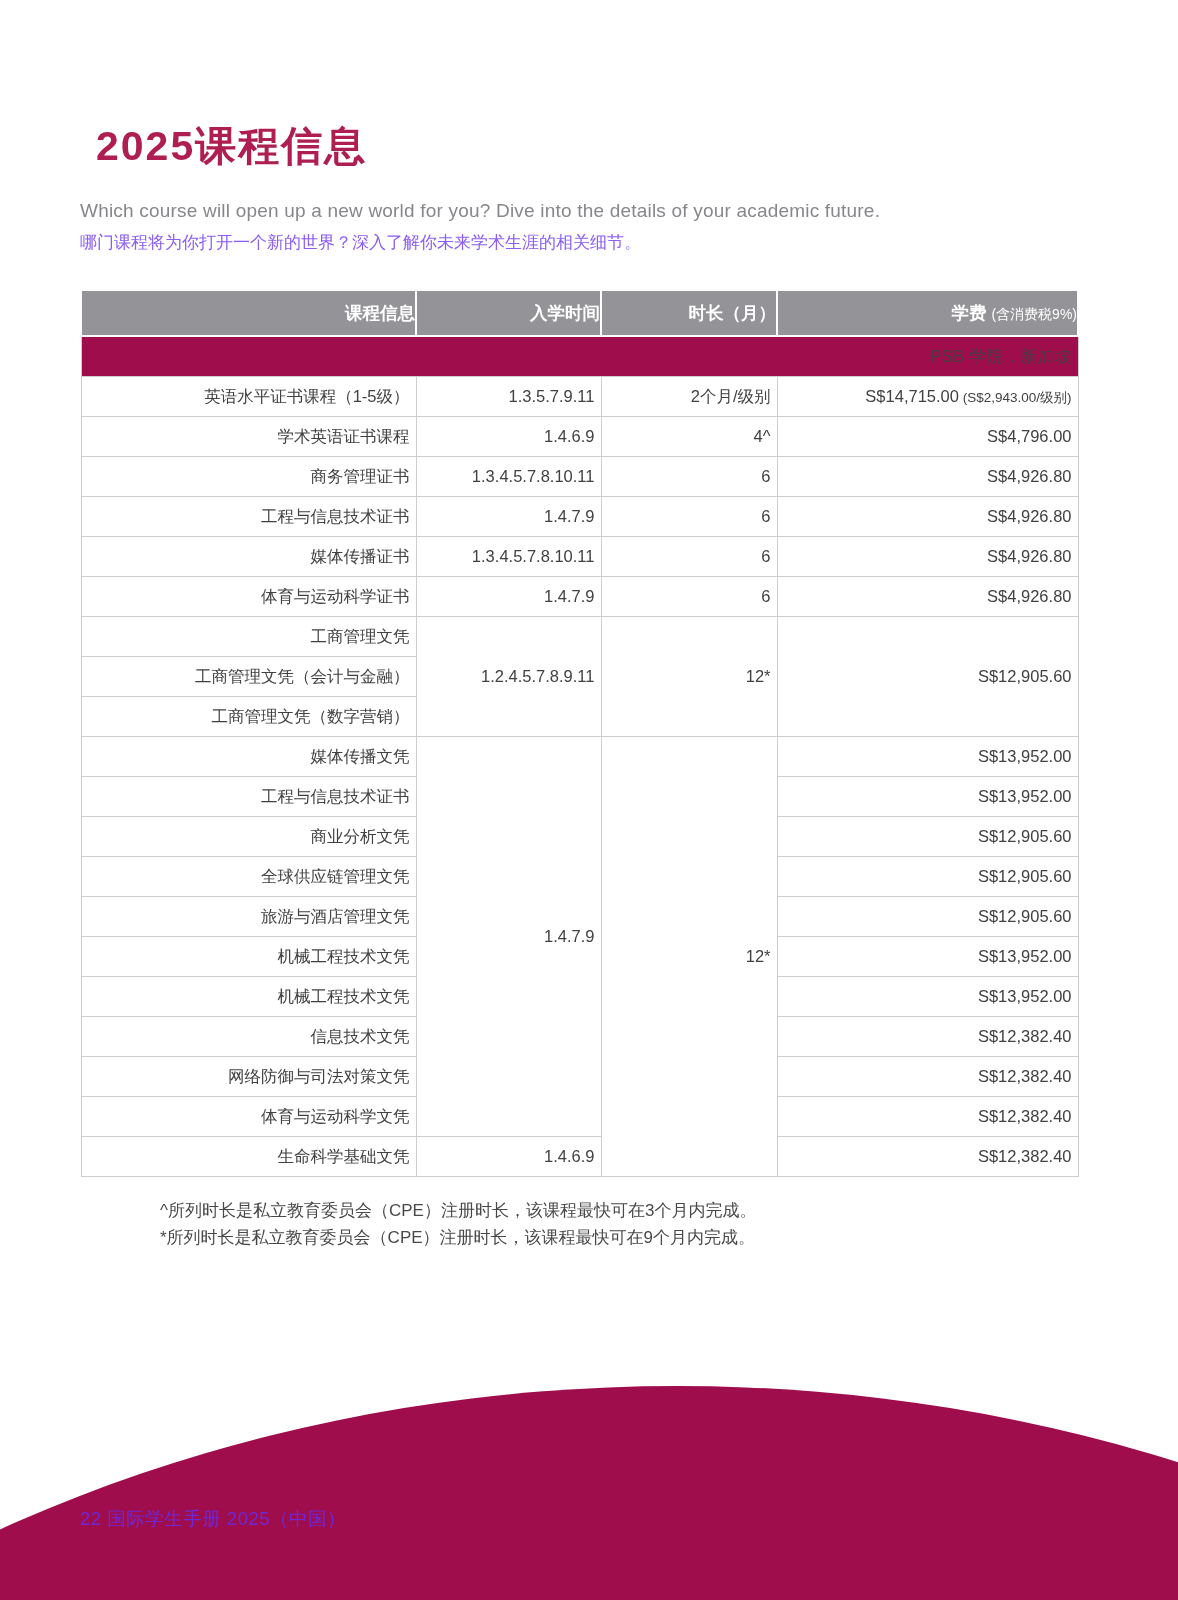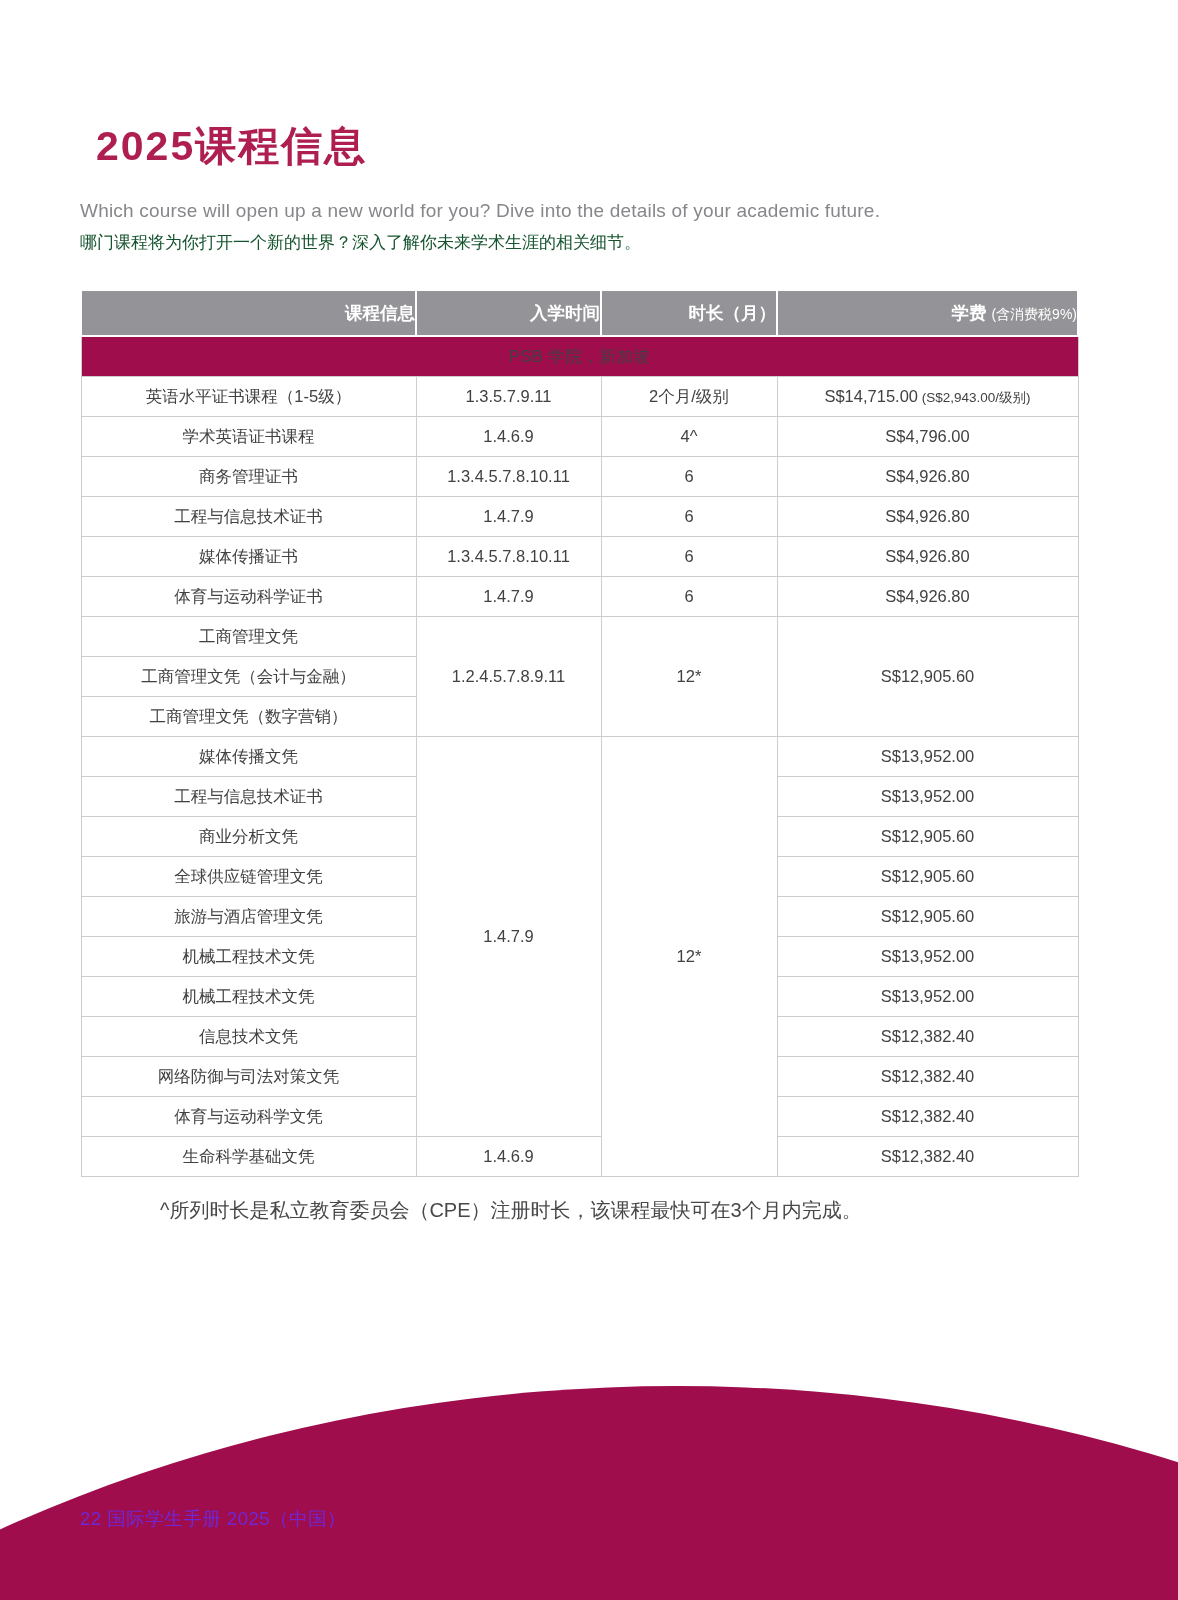--- a/index.html
+++ b/index.html
@@ -27,21 +27,21 @@
   }
   .sub-en {
     margin: 26px 0 0 0;
     font-size: 19px;
     color: #87878B;
     letter-spacing: 0.2px;
   }
   .sub-zh {
     margin: 9px 0 0 0;
     font-size: 17px;
-    color: #14532d;
+    color: #8b5cf6;
   }
   table.course-table {
     margin-top: 35px;
     border-collapse: collapse;
     table-layout: fixed;
     width: 997px;
   }
   .course-table th {
     background: #949498;
     color: #ffffff;
@@ -65,32 +65,32 @@
     text-align: center;
     vertical-align: middle;
     letter-spacing: 0.5px;
     border: 2px solid #ffffff;
     padding: 0;
   }
   .course-table tbody td {
     border: 1px solid #CDCDCF;
     height: 39px;
     padding: 0 6px;
-    text-align: center;
+    text-align: right;
     vertical-align: middle;
     font-size: 16.5px;
     color: #414143;
   }
   .fee-sub {
     font-size: 13.5px;
     color: #414143;
   }
   .footnote {
     margin: 0 0 0 80px;
-    font-size: 20px;
+    font-size: 17px;
     line-height: 27px;
     color: #48484A;
   }
   .footnote-block {
     margin-top: 20px;
   }
   .footer-curve {
     position: absolute;
     left: -723px;
     top: 1386px;
@@ -234,18 +234,19 @@
           <tr>
             <td>生命科学基础文凭</td>
             <td>1.4.6.9</td>
             <td>S$12,382.40</td>
           </tr>
         </tbody>
     </table>
 
     <div class="footnote-block">
       <p class="footnote">^所列时长是私立教育委员会（CPE）注册时长，该课程最快可在3个月内完成。</p>
+      <p class="footnote">*所列时长是私立教育委员会（CPE）注册时长，该课程最快可在9个月内完成。</p>
     </div>
   </div>
 
   <div class="footer-curve"></div>
   <div class="footer-text">22 国际学生手册 2025（中国）</div>
 </div>
 
 </body></html>

